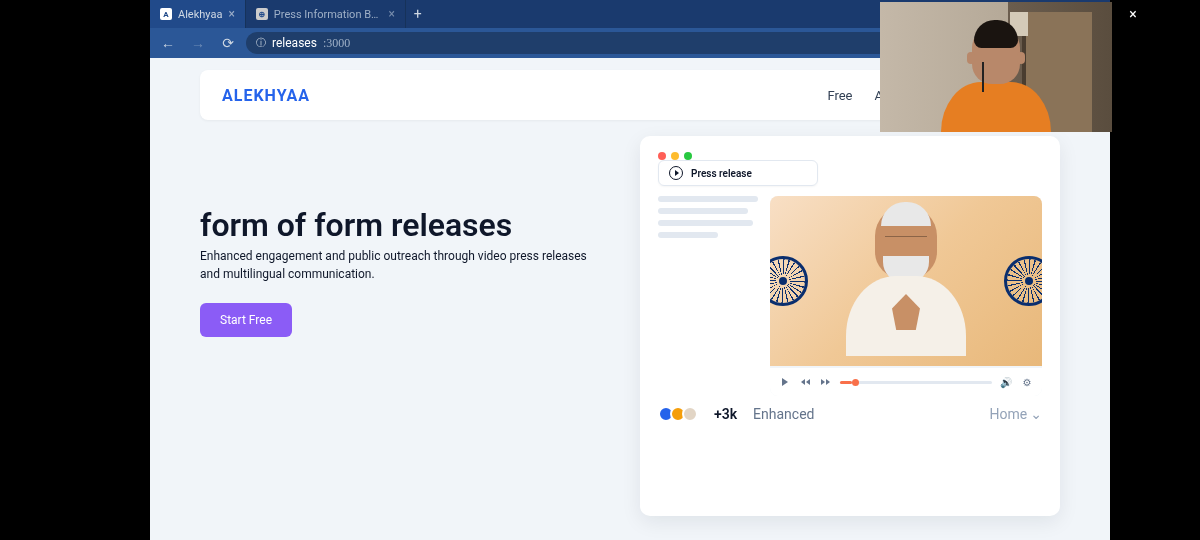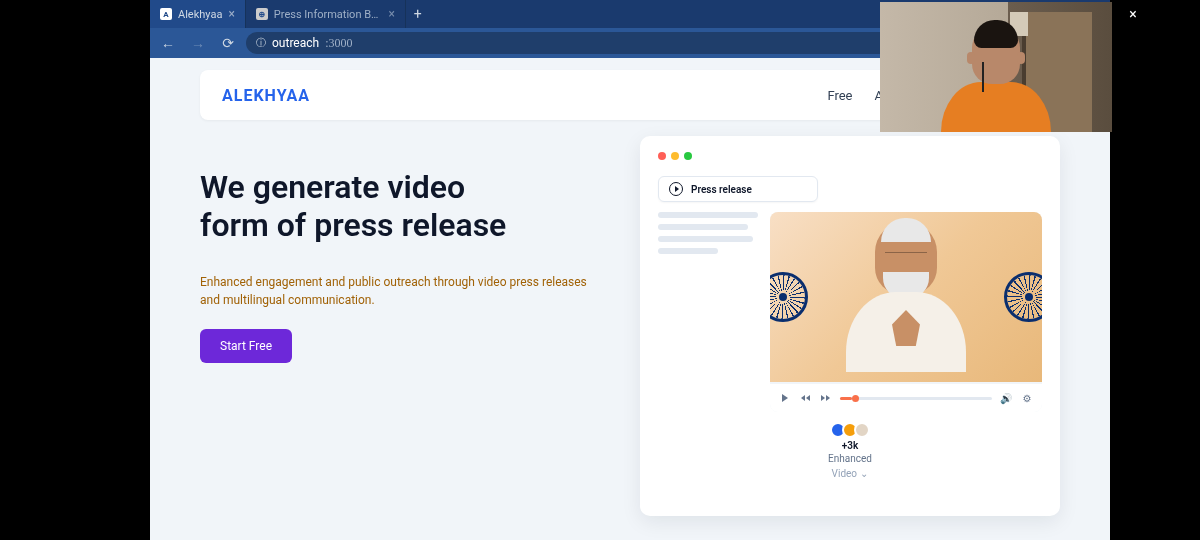--- a/index.html
+++ b/index.html
@@ -119,29 +119,29 @@
     left: 50px;
     width: 400px;
   }
   .hero h1 {
     font-size: 32px;
     font-weight: 600;
     color: #0f172a;
     line-height: 1.2;
   }
   .hero p {
-    margin-top: 28px;
+    margin-top: 2px;
     font-size: 12px;
-    color: #a16207;
+    color: #0f172a;
     line-height: 1.5;
   }
   .cta {
     margin-top: 20px;
     display: inline-block;
-    background: #6d28d9;
+    background: #8b5cf6;
     color: #fff;
     font-size: 12px;
     padding: 10px 20px;
     border-radius: 6px;
     cursor: pointer;
   }
 
   
   .illus {
     position: absolute;
@@ -153,21 +153,21 @@
     border-radius: 10px;
     box-shadow: 0 6px 20px rgba(15,23,42,.08);
     padding: 16px 18px;
   }
   .mac-dots { display: flex; gap: 5px; }
   .mac-dots div { width: 8px; height: 8px; border-radius: 50%; }
   .dot-r { background: #ff5f57; }
   .dot-y { background: #febc2e; }
   .dot-g { background: #28c840; }
   .pr-pill {
-    margin-top: 16px;
+    margin-top: 0;
     width: 160px;
     height: 26px;
     border-radius: 6px;
     border: 1px solid #e2e8f0;
     display: flex;
     align-items: center;
     gap: 8px;
     padding: 0 10px;
     font-size: 10px;
     font-weight: 600;
@@ -278,22 +278,22 @@
   .tri { width:0;height:0;border-left:6px solid #64748b;border-top:4px solid transparent;border-bottom:4px solid transparent;}
   .skip { display:flex; gap:1px; }
   .skip div {width:0;height:0;border-left:4px solid #64748b;border-top:3px solid transparent;border-bottom:3px solid transparent;}
   .skip.back div {border-left:none;border-right:4px solid #64748b;}
   .progress { flex:1; height:3px; background:#e2e8f0; border-radius:2px; position:relative;}
   .progress::before {content:"";position:absolute;left:0;top:0;bottom:0;width:8%;background:#f9704a;border-radius:2px;}
   .progress::after {content:"";position:absolute;left:8%;top:-2px;width:7px;height:7px;background:#f9704a;border-radius:50%;}
 
   .watching {
     margin-top: 10px;
-    display: flex; align-items: center; gap: 2px;
-    font-size: 10px; color: #64748b; flex-direction: column;
+    display: flex; align-items: center; gap: 16px;
+    font-size: 14px; color: #64748b;
   }
   .avatars { display: flex; }
   .avatars div {
     width: 16px; height: 16px; border-radius: 50%;
     border: 2px solid #fff; margin-left: -4px;
   }
   .avatars div:nth-child(1){background:#2563eb;margin-left:0;}
   .avatars div:nth-child(2){background:#f59e0b;}
   .avatars div:nth-child(3){background:#e2d5c5;}
   .watch-spacer { flex:1; }
@@ -362,42 +362,42 @@
     <div class="new-tab">+</div>
     <div class="titlebar-spacer"></div>
   </div>
 
   <div class="toolbar">
     <div class="nav-btn">←</div>
     <div class="nav-btn disabled">→</div>
     <div class="nav-btn">⟳</div>
     <div class="urlbar">
       <span class="lock">ⓘ</span>
-      <span class="host">outreach</span>
+      <span class="host">releases</span>
         <span class="path">:3000</span>
       <div class="urlbar-spacer"></div>
       <span style="font-size:12px;">⤓</span>
     </div>
   </div>
 
   <div class="page">
     <div class="site-header">
       <div class="logo">ALEKHYAA</div>
       <div class="header-spacer"></div>
       <div class="navlinks">
         <span>Free</span>
         <span>About Us</span>
         <span>Generate Video</span>
       </div>
     </div>
 
     <div class="hero">
       <h1>
-        <span>We generate video</span><br>
-        <span>form of press release</span>
+        <br>
+        <span>form of form releases</span>
       </h1>
       <p>Enhanced engagement and public outreach through video press releases and multilingual communication.</p>
       <div class="cta">Start Free</div>
     </div>
 
     <div class="illus">
       <div class="mac-dots">
         <div class="dot-r"></div>
         <div class="dot-y"></div>
         <div class="dot-g"></div>
@@ -453,21 +453,21 @@
       <div class="watching">
         <div class="avatars">
           <div></div>
           <div></div>
           <div></div>
         </div>
         <span style="font-weight:600;color:#0f172a;">+3k</span>
         <span>Enhanced</span>
         <div class="watch-spacer"></div>
         <div class="chat">
-          <span>Video</span>
+          <span>Home</span>
           <span>⌄</span>
         </div>
       </div>
     </div>
   </div>
 </div>
 
 <div class="webcam">
   <div class="wall"></div>
   <div class="door"></div>

